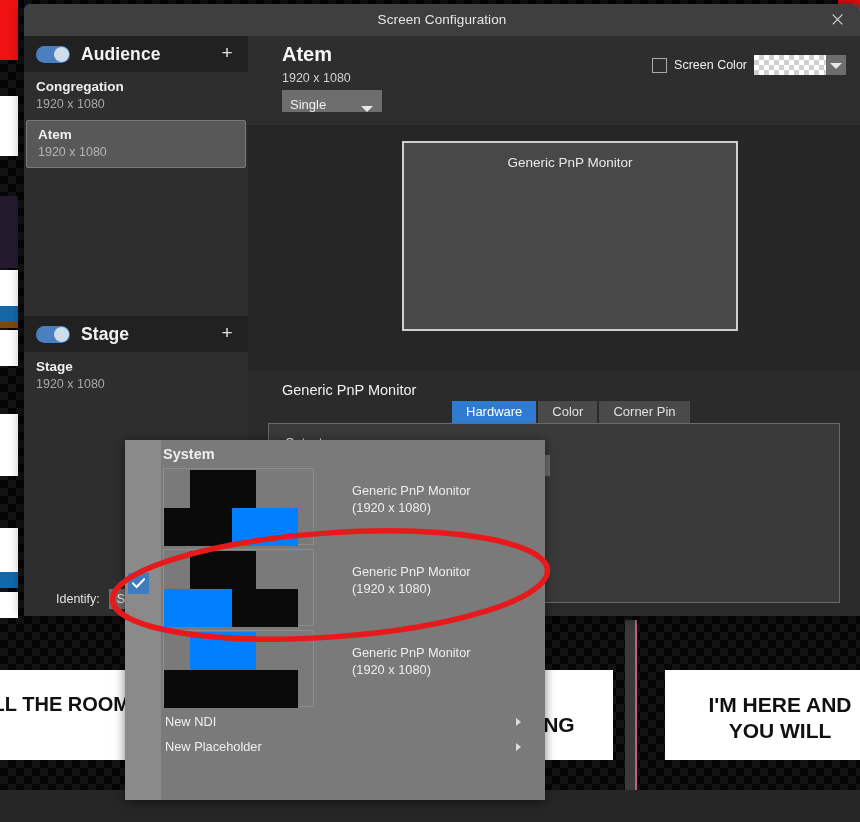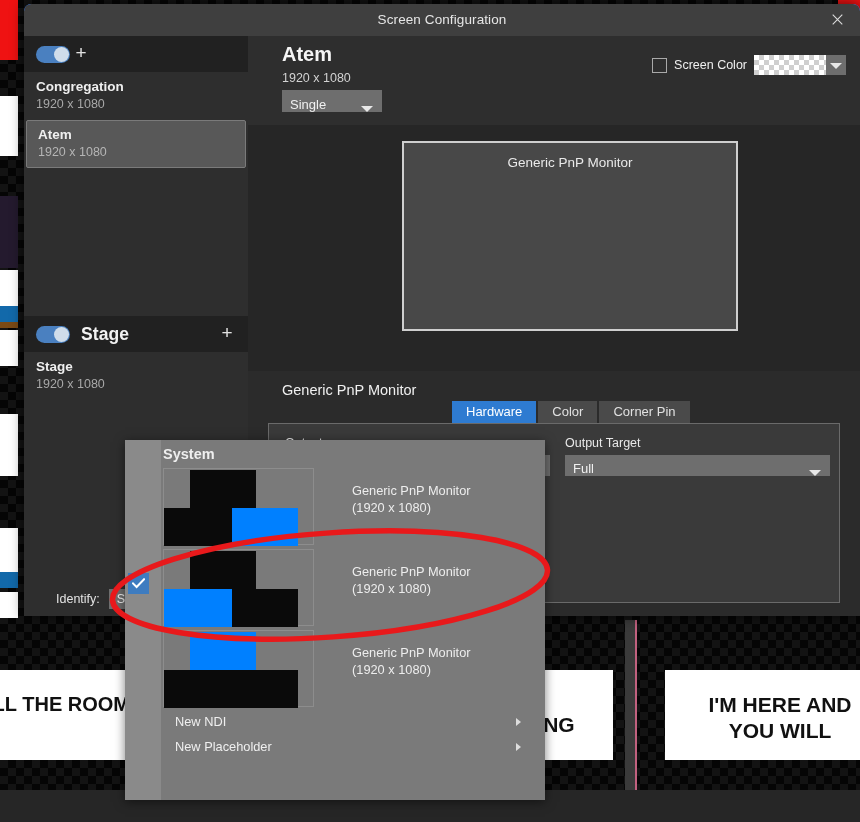--- a/index.html
+++ b/index.html
@@ -190,21 +190,21 @@
   .thumb{
     position:absolute;left:2px;top:2px;width:151px;height:77px;background:#7a7a7a;
     border:1px solid #8d8d8d;box-sizing:border-box;
   }
   .thumb .cell{position:absolute;}
   .thumb-label{
     position:absolute;left:191px;top:17px;color:#ededed;font-size:12.8px;line-height:16.5px;
   }
   .menu-item{
     position:relative;height:25px;line-height:25px;color:#efefef;font-size:12.8px;
-    padding-left:14px;cursor:pointer;
+    padding-left:4px;cursor:pointer;
   }
   .menu-item .sub-arrow{
     position:absolute;right:24px;top:9px;width:0;height:0;
     border-top:4px solid transparent;border-bottom:4px solid transparent;
     border-left:5px solid #dddddd;
   }
   #menuCheck{
     position:absolute;left:128px;top:573px;width:21px;height:21px;background:#3e7cc0;
     display:flex;align-items:center;justify-content:center;cursor:pointer;z-index:6;
   }
@@ -271,20 +271,21 @@
     </div>
   </div>
 
   <div id="sidebar">
 
     <div id="audiencePane">
       <div class="grp-header">
         <div class="toggle">
             <div class="knob"></div>
           </div>
+        <div class="grp-title">Audience</div>
         <div class="plus">+</div>
       </div>
       <div class="scr-item">
         <div class="scr-name">Congregation</div>
         <div class="scr-res">1920 x 1080</div>
       </div>
       <div class="scr-item selected">
         <div class="scr-name">Atem</div>
         <div class="scr-res">1920 x 1080</div>
       </div>
@@ -345,27 +346,20 @@
       </div>
 
       <div id="panel">
         <div class="fld" id="fldOutput">
           <div class="flabel">Output</div>
           <div class="combo">
             <div class="cval">Generic PnP Monitor</div>
             <div class="carrow"></div>
           </div>
         </div>
-        <div class="fld" id="fldTarget">
-          <div class="flabel">Output Target</div>
-          <div class="combo">
-            <div class="cval">Full</div>
-            <div class="carrow"></div>
-          </div>
-        </div>
       </div>
     </div>
   </div>
 </div>
 
 <div id="menu">
   <div id="menuGutter"></div>
   <div id="menuBody">
 
     <div class="menu-section">System</div>

